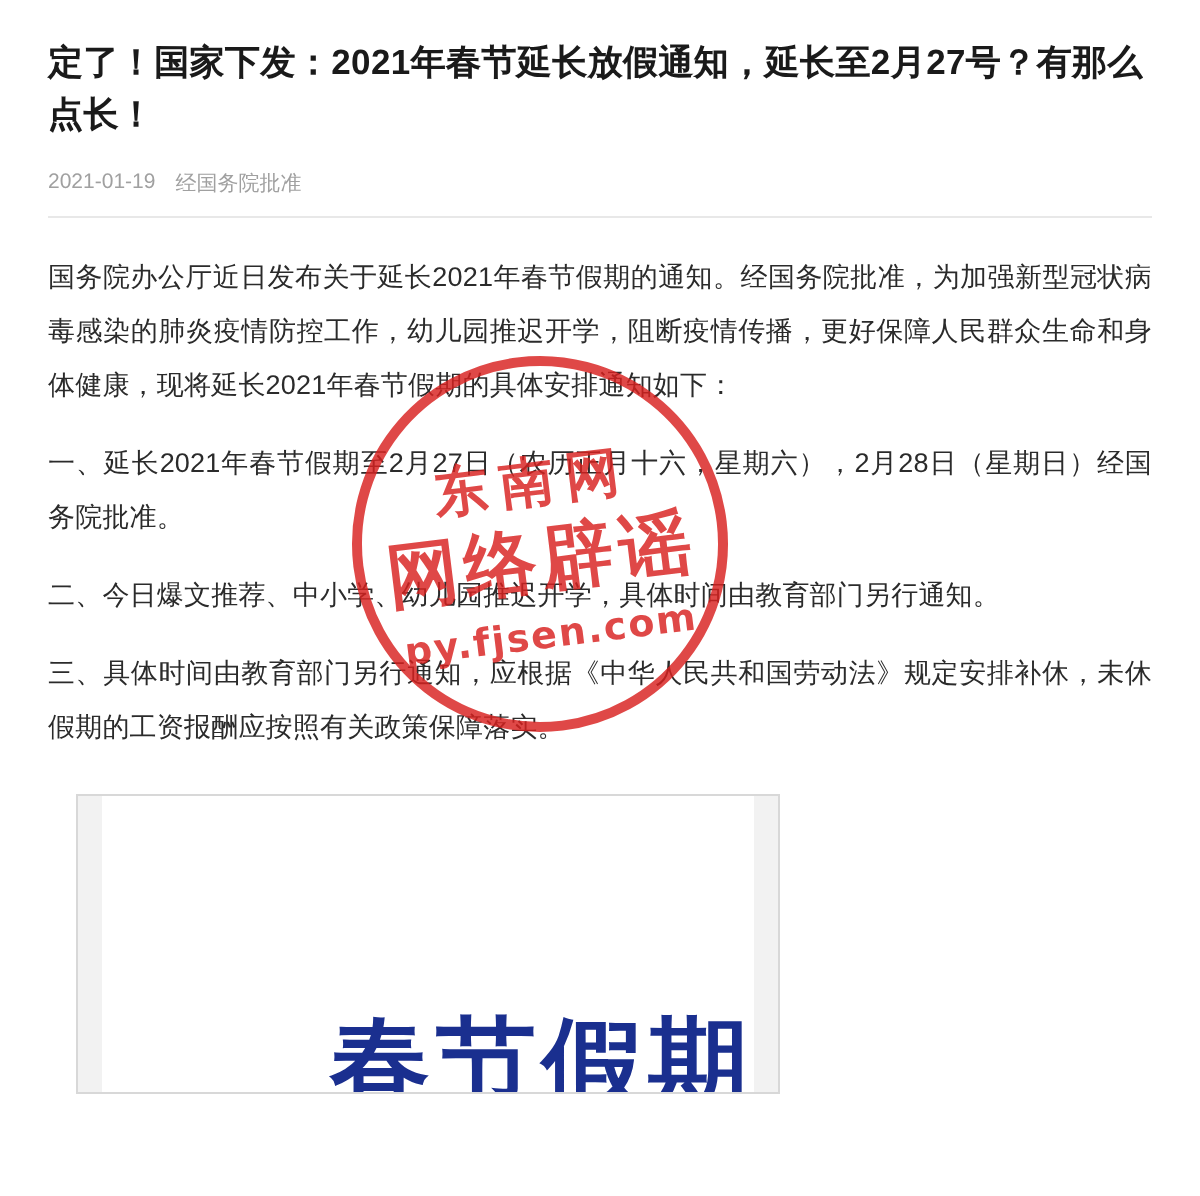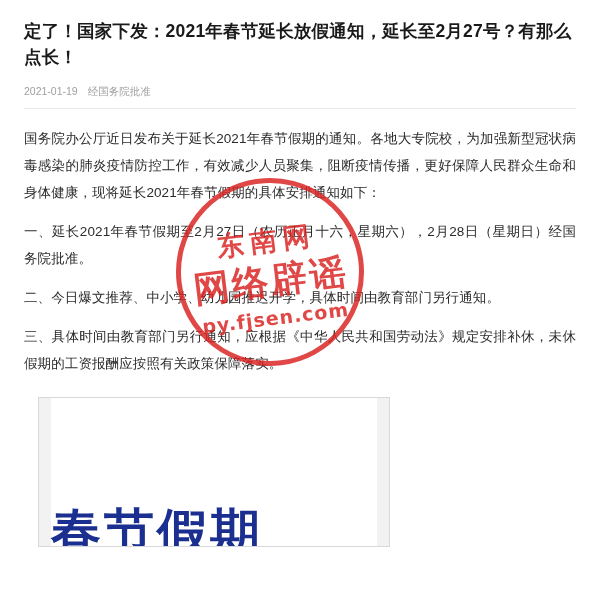--- a/index.html
+++ b/index.html
@@ -64,21 +64,21 @@
   }
   .figure-inner {
     position: absolute;
     left: 12px;
     right: 12px;
     top: 10px;
     bottom: -20px;
     background: #ffffff;
     display: flex;
     align-items: flex-end;
-    justify-content: flex-start;
+    justify-content: flex-end;
   }
   .figure-text {
     font-size: 50px;
     font-weight: bold;
     color: #1a2f8f;
     letter-spacing: 3px;
     line-height: 1.1;
     padding-bottom: 6px;
     font-family: "DejaVu Sans", sans-serif;
   }
@@ -140,21 +140,21 @@
 <div class="page">
 
   <h1 class="article-title">定了！国家下发：2021年春节延长放假通知，延长至2月27号？有那么点长！</h1>
 
   <div class="meta-row">
     <span class="meta-date">2021-01-19</span>
     <span class="meta-source">经国务院批准</span>
   </div>
 
   <div class="body-text">
-    <p>国务院办公厅近日发布关于延长2021年春节假期的通知。各地大专院校，为加强新型冠状病毒感染的肺炎疫情防控工作，有效减少人员聚集，阻断疫情传播，更好保障人民群众生命和身体健康，现将延长2021年春节假期的具体安排通知如下：</p>
+    <p>国务院办公厅近日发布关于延长2021年春节假期的通知。经国务院批准，为加强新型冠状病毒感染的肺炎疫情防控工作，幼儿园推迟开学，阻断疫情传播，更好保障人民群众生命和身体健康，现将延长2021年春节假期的具体安排通知如下：</p>
     <p>一、延长2021年春节假期至2月27日（农历正月十六，星期六），2月28日（星期日）经国务院批准。</p>
     <p>二、今日爆文推荐、中小学、幼儿园推迟开学，具体时间由教育部门另行通知。</p>
     <p>三、具体时间由教育部门另行通知，应根据《中华人民共和国劳动法》规定安排补休，未休假期的工资报酬应按照有关政策保障落实。</p>
   </div>
 
   <div class="figure">
     <div class="figure-side-left"></div>
     <div class="figure-side-right"></div>
     <div class="figure-inner">
       <div class="figure-text">春节假期</div>

